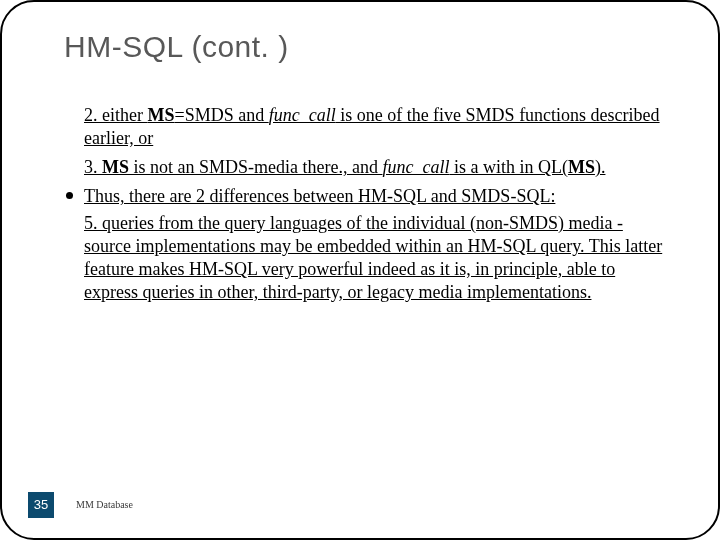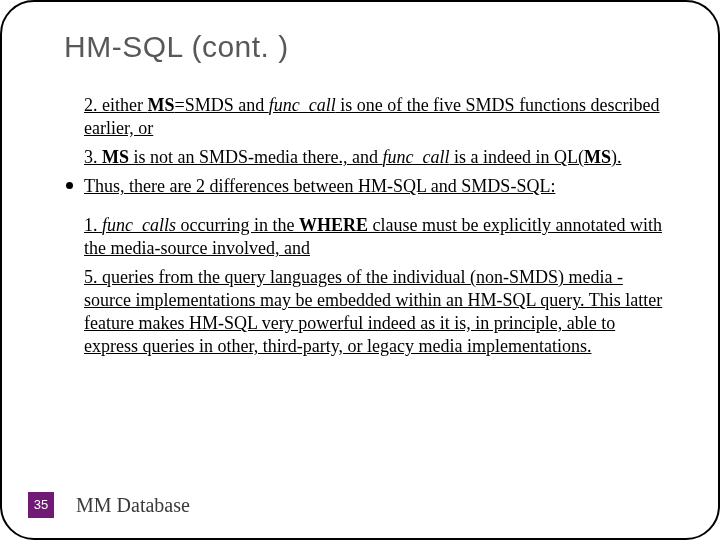--- a/index.html
+++ b/index.html
@@ -15,39 +15,39 @@
     position: relative;
     box-sizing: border-box;
     width: 720px;
     height: 540px;
     border: 2px solid #000;
     border-radius: 34px;
     padding: 10px 40px 20px 40px;
     overflow: hidden;
   }
   .title {
-    margin: 18px 0 30px 22px;
+    margin: 18px 0 40px 22px;
     font-family: Arial, Helvetica, sans-serif;
     font-weight: 400;
     font-size: 30px;
     color: #585858;
     letter-spacing: 0.5px;
   }
   .body {
     margin: 0 10px 0 42px;
     font-size: 18px;
     line-height: 1.28;
     text-decoration: underline;
   }
   .para {
     margin: 0 0 6px 0;
   }
   .bulleted {
     position: relative;
-    margin: 4px 0 16px -18px;
+    margin: 4px 0 4px -18px;
     padding-left: 18px;
   }
   .bulleted::before {
     content: "";
     position: absolute;
     left: 0;
     top: 7px;
     width: 7px;
     height: 7px;
     background: #000;
@@ -61,62 +61,59 @@
     bottom: 20px;
     width: 100%;
     height: 26px;
   }
   .page-badge {
     position: absolute;
     left: 26px;
     bottom: 0;
     width: 26px;
     height: 26px;
-    background: #701a75;
+    background: #0c4a6e;
     color: #fff;
     font-family: Arial, Helvetica, sans-serif;
     font-size: 13px;
     line-height: 26px;
     text-align: center;
   }
   .footer-text {
     position: absolute;
     left: 74px;
     bottom: 0;
     height: 26px;
     line-height: 26px;
     font-family: Garamond, "Times New Roman", serif;
-    font-size: 20px;
+    font-size: 10px;
     color: #3a3a3a;
   }
 </style>
 </head>
 <body>
 
 <div class="slide">
 
   <h1 class="title">HM-SQL (cont. )</h1>
 
   <div class="body">
 
     <p class="para">
       <span>2. either </span><span class="bold">MS</span><span>=SMDS and </span><span class="italic">func_call</span><span> is one of the five SMDS functions described earlier, or</span>
     </p>
 
     <p class="para">
-      <span>3. </span><span class="bold">MS</span><span> is not an SMDS-media there., and </span><span class="italic">func_call</span><span> is a indeed in QL(</span><span class="bold">MS</span><span>).</span>
+      <span>3. </span><span class="bold">MS</span><span> is not an SMDS-media there., and </span><span class="italic">func_call</span><span> is a with in QL(</span><span class="bold">MS</span><span>).</span>
     </p>
 
     <p class="para bulleted">
       <span>Thus, there are 2 differences between HM-SQL and SMDS-SQL:</span>
     </p>
 
-    <p class="para">
-      <span>1. </span><span class="italic">func_calls</span><span> occurring in the </span><span class="bold">WHERE</span><span> clause must be explicitly annotated with the media-source involved, and</span>
-    </p>
 
     <p class="para">
       <span>5. queries from the query languages of the individual (non-SMDS) media -source implementations may be embedded within an HM-SQL query. This latter feature makes HM-SQL very powerful indeed as it is, in principle, able to express queries in other, third-party, or legacy media implementations.</span>
     </p>
 
   </div>
 
   <div class="footer">
     <div class="page-badge">35</div>
     <div class="footer-text">MM Database</div>

